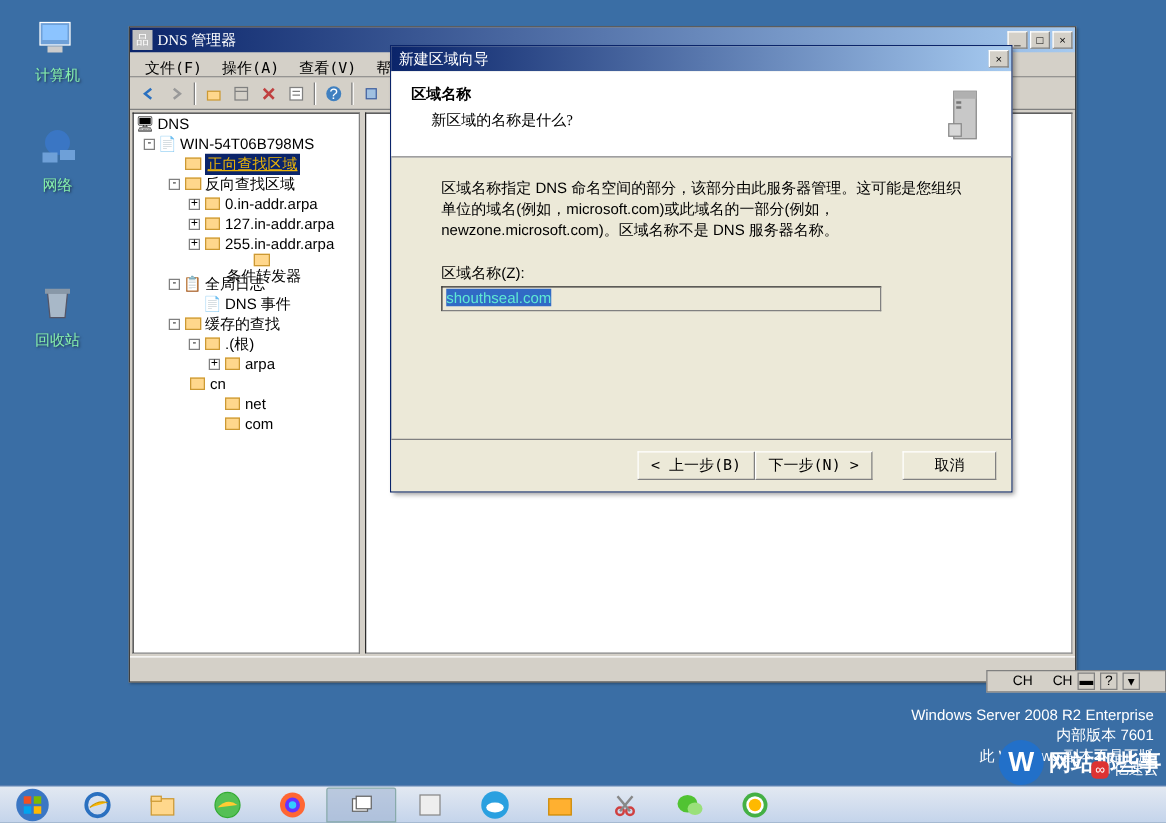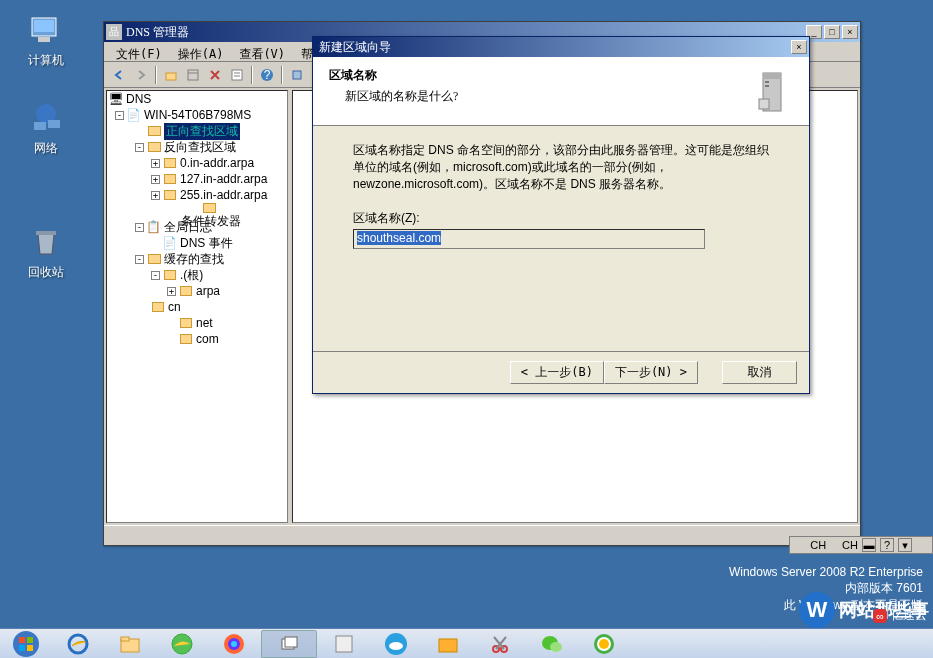--- a/index.html
+++ b/index.html
@@ -1,19 +1,19 @@
 <!DOCTYPE html>
 <html><head>
 <meta charset="utf-8">
 <style>
 * { margin: 0; padding: 0; box-sizing: border-box; font-family: "SimSun", "宋体", Tahoma, sans-serif; font-size: 12px; }
 body { width: 933px; height: 658px; background: #3a6ea5; overflow: hidden; position: relative; }
 
 
-.desktop-icon { position: absolute; width: 60px; text-align: center; color: #ffffff; cursor: pointer; }
+.desktop-icon { position: absolute; width: 60px; text-align: center; color: #86efac; cursor: pointer; }
 .desktop-icon svg { width: 36px; height: 36px; display: block; margin: 0 auto 4px; }
 .desktop-icon span { display: block; font-size: 12px; text-shadow: 1px 1px 2px rgba(0,0,0,.6); }
 
 
 .dns-window { position: absolute; left: 103px; top: 21px; width: 758px; height: 525px; background: #d4d0c8; border: 1px solid #404040; box-shadow: 1px 1px 2px rgba(0,0,0,.3); display: flex; flex-direction: column; }
 .titlebar { height: 20px; background: linear-gradient(to right, #0a246a, #a6caf0); display: flex; align-items: center; color: #fff; padding: 0 2px; }
 .titlebar-icon { width: 16px; height: 16px; margin-right: 4px; background: #c0c0c0; display: inline-flex; align-items: center; justify-content: center; font-size: 10px; }
 .titlebar-text { flex: 1; font-family: Liberation Serif, serif; font-size: 12px; }
 .winbtns { display: flex; gap: 2px; }
 .winbtn { width: 16px; height: 14px; background: #d4d0c8; border: 1px solid; border-color: #fff #808080 #808080 #fff; font-size: 9px; display: flex; align-items: center; justify-content: center; cursor: pointer; color: #000; }
@@ -29,37 +29,37 @@
 .tree-pane { width: 182px; background: #fff; border: 1px inset #808080; margin: 2px; overflow: auto; font-family: "SimSun", monospace; }
 .content-pane { flex: 1; background: #fff; border: 1px inset #808080; margin: 2px; }
 
 .tree-item { display: flex; align-items: center; height: 16px; white-space: nowrap; }
 .tree-expander { width: 9px; height: 9px; border: 1px solid #808080; margin-right: 3px; font-size: 9px; line-height: 7px; text-align: center; cursor: pointer; background: #fff; font-family: monospace; }
 .tree-space { width: 12px; display: inline-block; }
 .tree-icon { width: 14px; height: 14px; margin-right: 3px; display: inline-flex; align-items: center; justify-content: center; }
 .folder-ico { background: #ffd78c; border: 1px solid #cc9933; width: 13px; height: 10px; }
 .folder-ico-closed { background: #ffd78c; border: 1px solid #cc9933; width: 12px; height: 10px; }
 .tree-label { font-size: 12px; }
-.tree-selected { background: #0a246a; color: #14b8a6; padding: 0 2px; }
+.tree-selected { background: #0a246a; color: #eab308; padding: 0 2px; text-decoration: underline; }
 
 .statusbar { height: 20px; background: #d4d0c8; border-top: 1px solid #fff; }
 
 
 .wizard { position: absolute; left: 312px; top: 36px; width: 498px; height: 358px; background: #ece9d8; border: 1px solid #0a246a; box-shadow: 2px 2px 4px rgba(0,0,0,.4); display: flex; flex-direction: column; }
 .wizard .titlebar { background: linear-gradient(to right, #0a246a, #a6caf0); font-family: "SimSun", monospace; }
 .wizard-header { background: #fff; padding: 10px 16px; border-bottom: 1px solid #808080; display: flex; }
 .wizard-header-text { flex: 1; }
 .wizard-header h3 { font-size: 12px; font-weight: bold; margin-bottom: 4px; font-family: "SimSun"; }
 .wizard-header p { font-size: 12px; margin-left: 16px; font-family: "SimSun"; }
 .wizard-header-icon { width: 48px; height: 48px; }
 .wizard-body { flex: 1; padding: 16px 40px; font-family: "SimSun"; }
 .wizard-desc { font-size: 12px; line-height: 1.4; margin-bottom: 18px; }
 .wizard-label { font-size: 12px; margin-bottom: 2px; display: block; }
 .wizard-input { width: 352px; height: 20px; border: 1px inset #808080; padding: 1px 3px; font-family: "SimSun", monospace; font-size: 12px; }
-.wizard-input-sel { background: #316ac5; color: #ffffff; }
+.wizard-input-sel { background: #316ac5; color: #5eead4; }
 .wizard-footer { height: 42px; border-top: 1px solid #808080; display: flex; align-items: center; justify-content: flex-end; padding: 0 12px; gap: 6px; background: #ece9d8; }
 .wiz-btn { min-width: 75px; height: 23px; background: #ece9d8; border: 1px solid; border-color: #fff #808080 #808080 #fff; font-family: "SimSun", monospace; font-size: 12px; cursor: pointer; padding: 0 10px; }
 .wiz-btn-gap { width: 12px; }
 
 
 .langbar { position: absolute; right: 0; top: 536px; height: 18px; background: #d4d0c8; border: 1px solid #808080; display: flex; align-items: center; padding: 0 20px; gap: 4px; }
 .langbar span { font-size: 11px; }
 .lb-btn { width: 14px; height: 14px; background: #d4d0c8; border: 1px solid #808080; font-size: 9px; display: flex; align-items: center; justify-content: center; cursor: pointer; }
 
 

